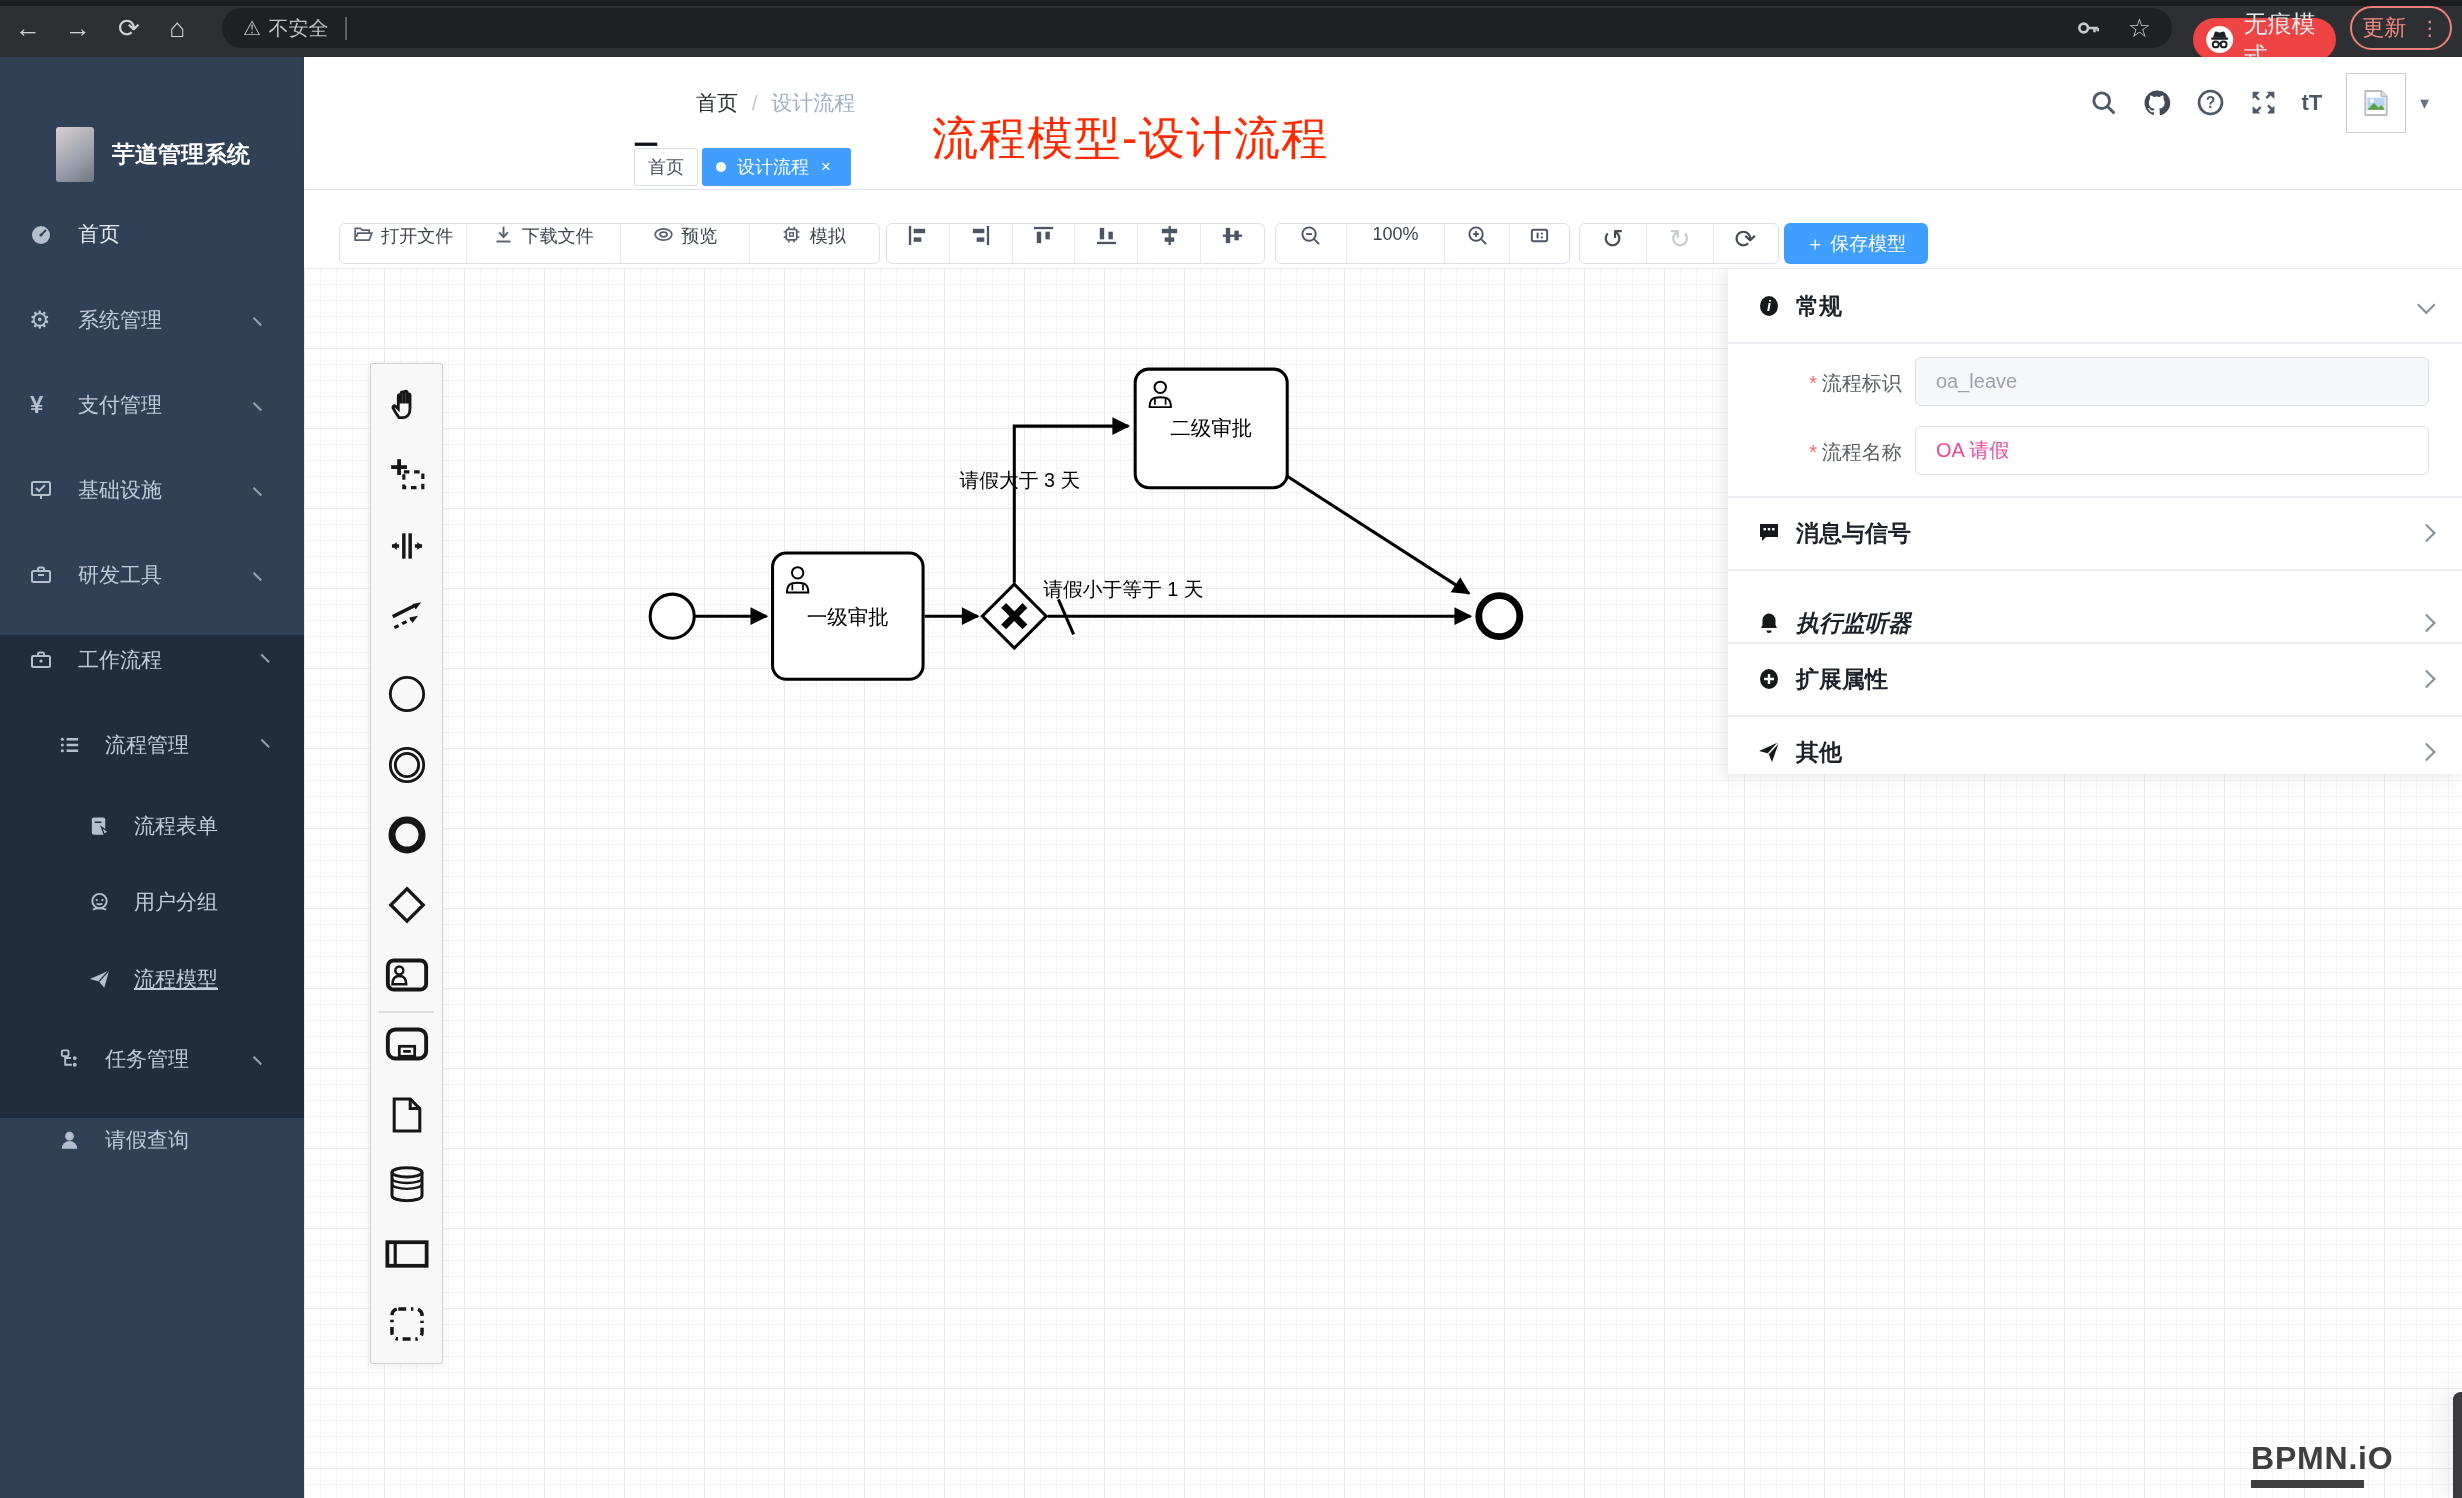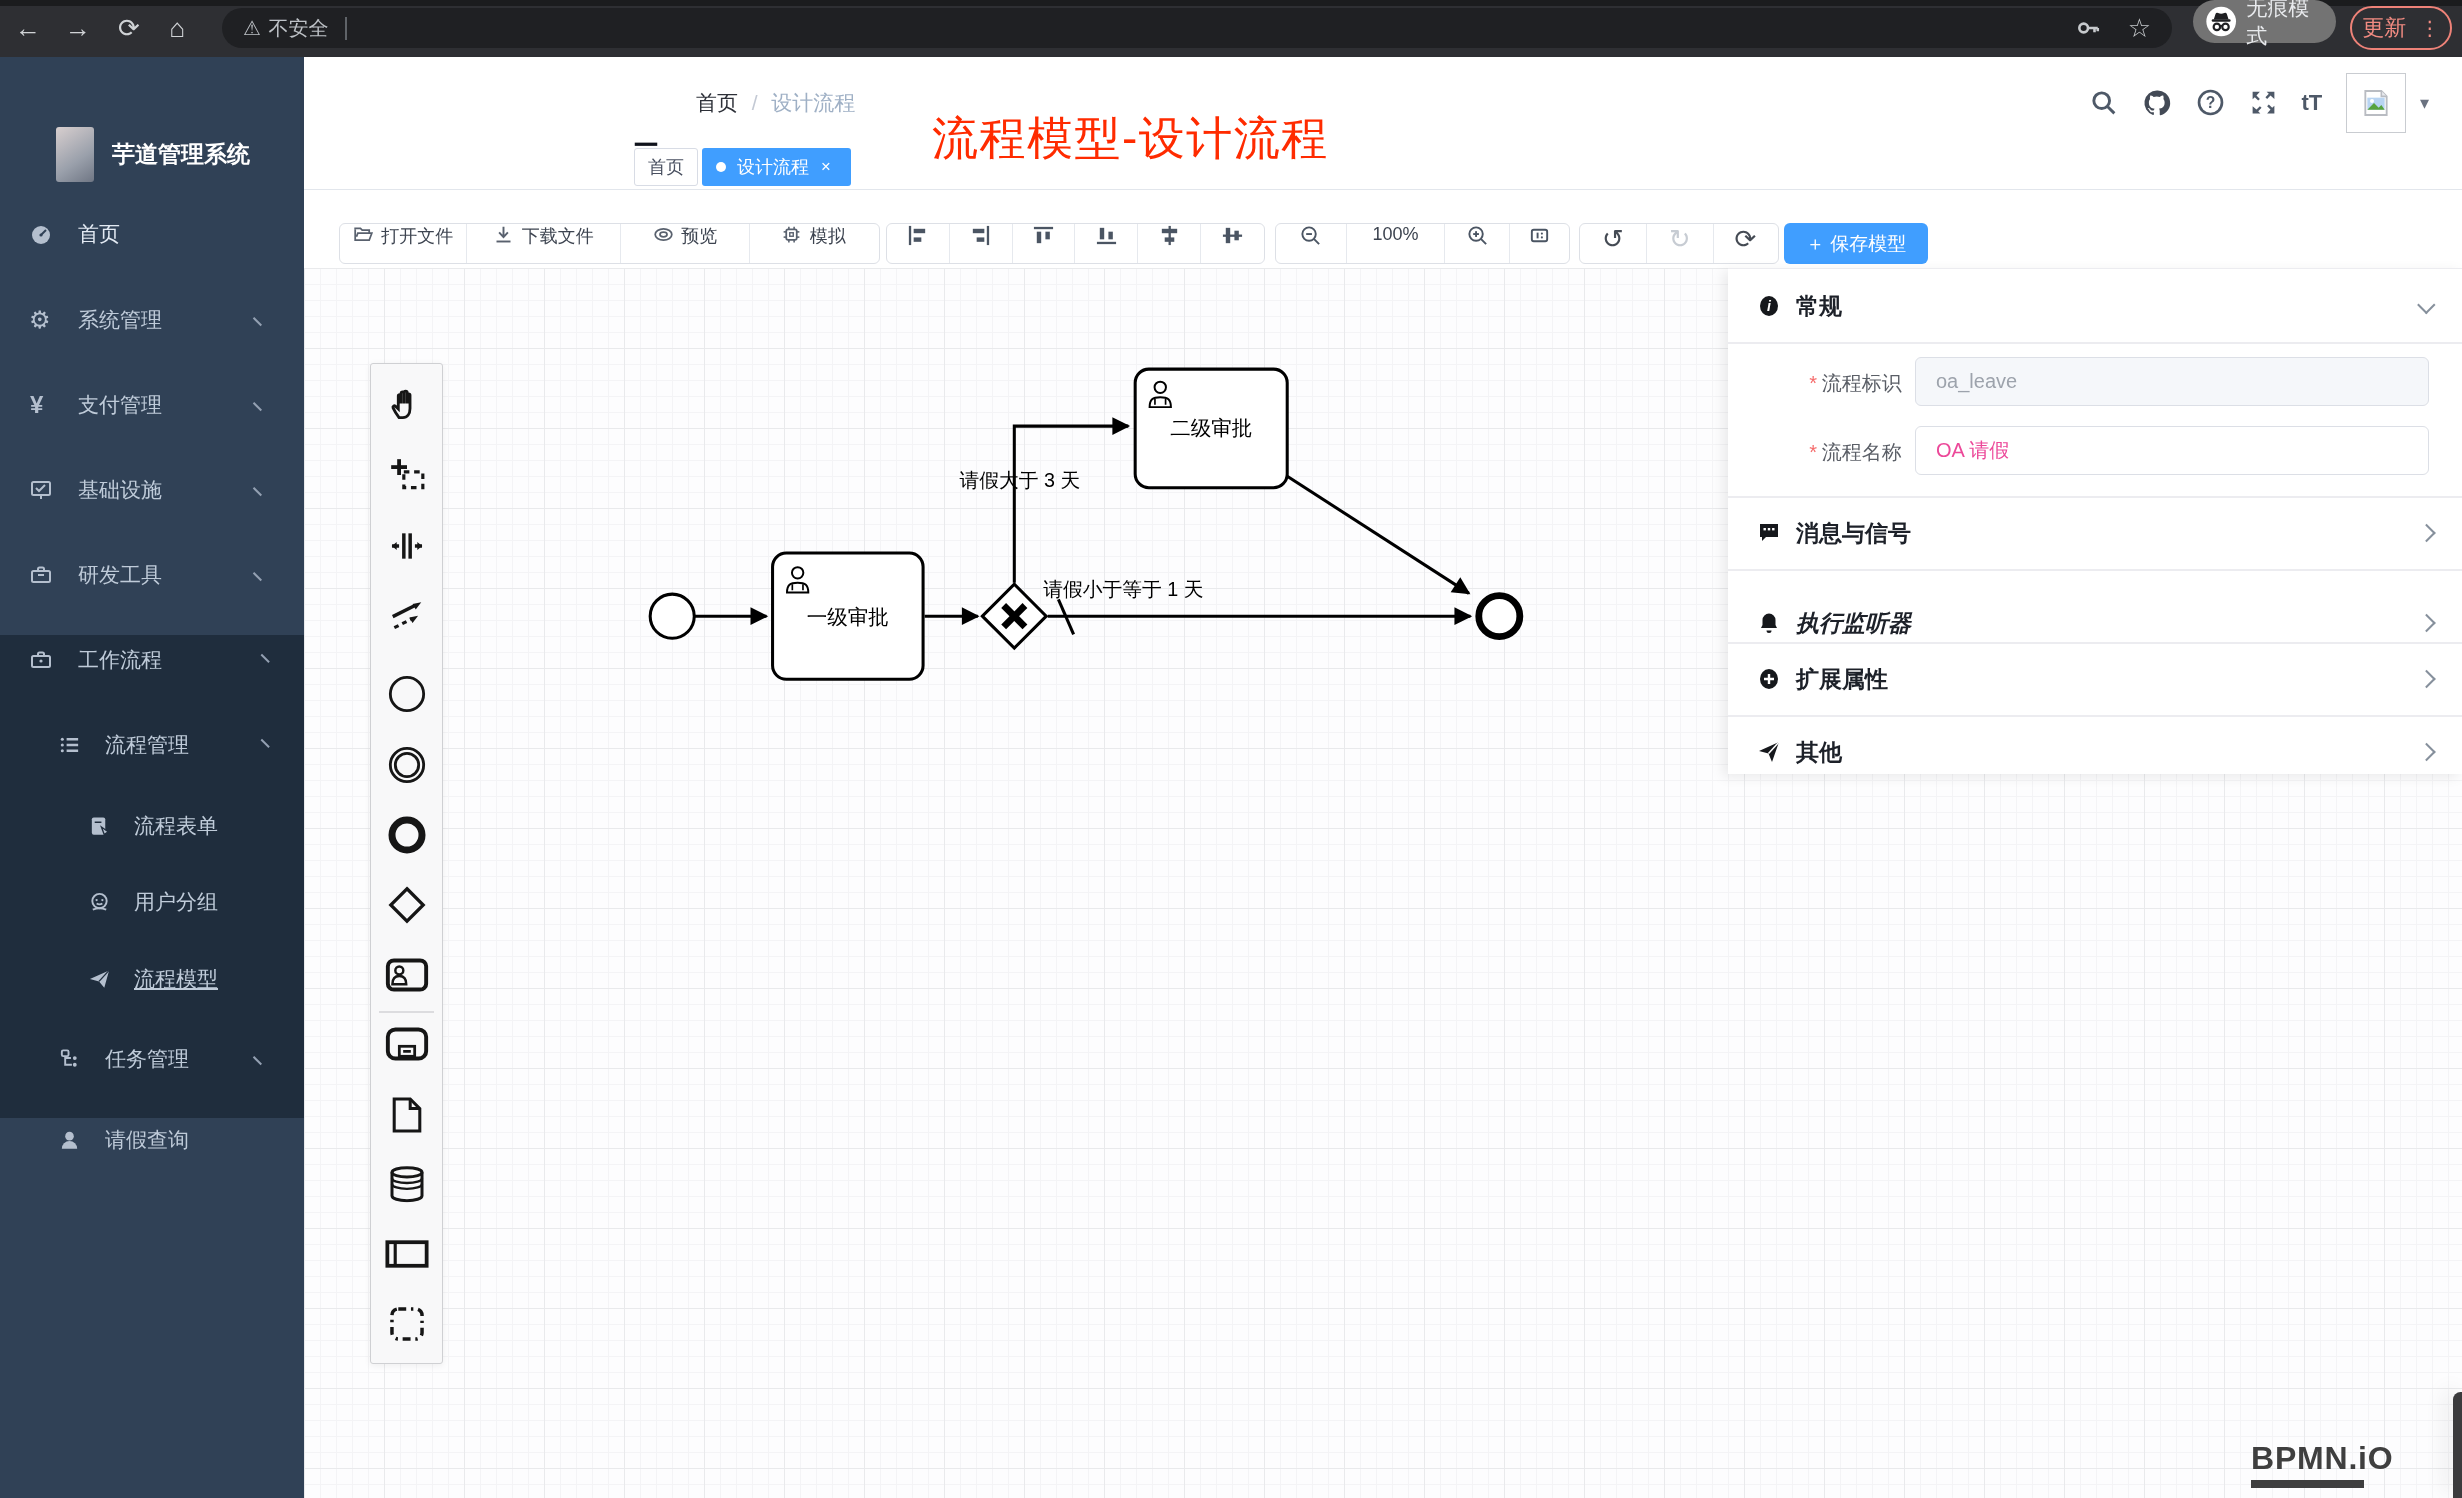--- a/index.html
+++ b/index.html
@@ -11,21 +11,21 @@
 
   
   #chrome{left:0;top:0;width:2462px;height:57px;background:#2e2f33;}
   #chrome .topstrip{left:0;top:0;width:2462px;height:6px;background:#1b1c1e;}
   .navico{color:#d0d3d6;font-size:26px;line-height:57px;text-align:center;width:38px;height:57px;}
   #omnibox{left:222px;top:8.4px;width:1950px;height:40px;background:#1f2023;border-radius:20.5px;color:#9aa0a6;}
   #omnibox .sec{color:#bdc1c6;font-size:20px;}
   #omnibox .div{width:1.5px;height:23px;background:#5f6368;margin:0 16.7px;}
   .urlhost{color:#e8eaed;font-size:20.5px;}
   .urlpath{color:#9aa0a6;font-size:20.5px;}
-  #incog{left:2193px;top:0;width:143px;height:43px;border-radius:22px;background:#737373;color:#e8eaed;font-size:21px;}
+  #incog{left:2193px;top:18px;width:143px;height:43px;border-radius:22px;background:#ef4444;color:#e8eaed;font-size:24px;}
   #updbtn{left:2350px;top:6px;width:102px;height:44px;border-radius:23px;border:2.3px solid #ee8278;box-sizing:border-box;color:#f28b82;font-size:22px;}
 
   
   #sidebar{left:0;top:57px;width:304px;height:1441px;background:#304156;}
   #submenu-bg{left:0;top:578px;width:304px;height:483px;background:#1f2d3d;}
   .side-item{left:0;width:304px;height:56px;color:#bfcbd9;font-size:21px;}
   .side-item .lbl{position:absolute;top:50%;transform:translateY(-50%);}
   .side-ico{position:absolute;top:50%;transform:translateY(-50%);color:#b4bfce;}
   .chev{position:absolute;width:10.6px;height:10.6px;border-right:2.3px solid #8费;border-bottom:2.3px solid #93a0b2;border-right-color:#93a0b2;right:37px;top:50%;}
   .chev.down{transform:translateY(-70%) rotate(45deg);}

